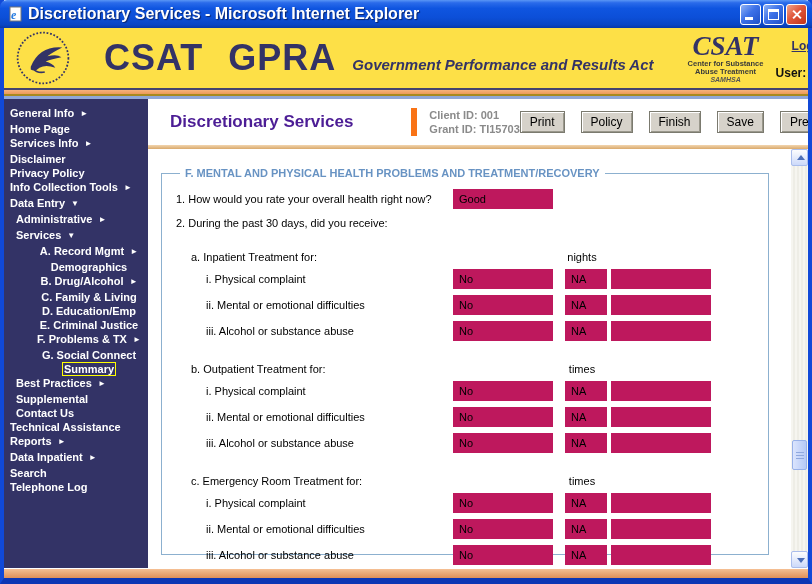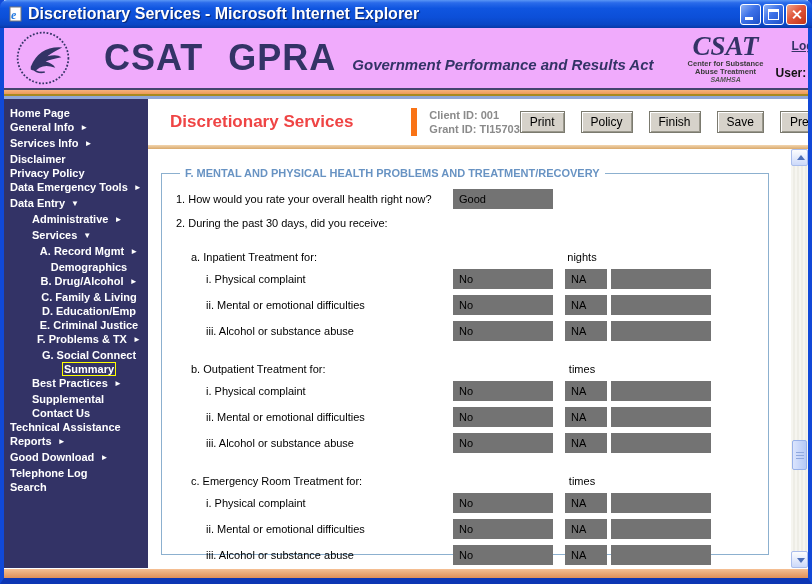--- a/index.html
+++ b/index.html
@@ -23,21 +23,21 @@
   .glyph-min { position:absolute; left:4px; bottom:4px; width:8px; height:3px; background:#fff; }
   .glyph-max { position:absolute; left:4px; top:4px; width:11px; height:11px;
     border:1px solid #fff; border-top:3px solid #fff; }
   .glyph-close { position:absolute; inset:0; }
   .glyph-close::before, .glyph-close::after { content:""; position:absolute; left:9px; top:4px;
     width:2px; height:11px; background:#fff; }
   .glyph-close::before { transform:rotate(45deg); }
   .glyph-close::after { transform:rotate(-45deg); }
 
   
-  .header { height:60px; background:#f0abfc; display:flex; align-items:center; flex:none; overflow:hidden; }
+  .header { height:60px; background:#fde047; display:flex; align-items:center; flex:none; overflow:hidden; }
   .hhs-logo { width:62px; height:56px; margin-left:8px; flex:none; }
   .brand { display:flex; align-items:baseline; margin-left:30px; white-space:nowrap; }
   .brand-main { font-size:36px; font-weight:bold; color:#333366; letter-spacing:1px; word-spacing:14px; }
   .brand-tagline { font-size:15px; font-weight:bold; font-style:italic; color:#333366; margin-left:16px; }
   .csat-logo { margin-left:22px; text-align:center; width:100px; flex:none; line-height:1.05; }
   .csat-word { font-family:"Liberation Serif", serif; font-style:italic; font-weight:bold;
     font-size:27px; color:#333366; line-height:1; }
   .csat-line { font-size:7.5px; color:#3a3a3a; font-weight:bold; }
   .csat-samhsa { font-size:7px; color:#555; font-style:italic; font-weight:bold; }
   .session { margin-left:auto; margin-right:10px; width:180px; flex:none; }
@@ -52,29 +52,29 @@
   .hd-b3 { height:2px; background:#a8891f; }
   .hd-b4 { height:3px; background:#91a7d7; }
 
   
   .main { height:469px; display:flex; flex:none; }
 
   
   .sidebar { width:144px; background:#333366; padding-top:7px; flex:none; overflow:hidden; }
   .nav-item { color:#fff; font-size:11px; font-weight:bold; line-height:14px;
     padding-left:6px; white-space:nowrap; cursor:pointer; }
-  .nav-item.lvl1 { padding-left:28px; }
+  .nav-item.lvl1 { padding-left:12px; }
   .nav-item.lvl2 { padding-left:26px;text-align:center; }
   .nav-arrow { font-size:8px; margin-left:3px; position:relative; top:-1px; }
   .focus-outline { outline:1px solid #ffff00; padding:0 1px; }
 
   
   .content { flex:1; background:#fff; position:relative; overflow:hidden; }
   .content-header { height:46px; display:flex; align-items:center; padding-left:22px; }
-  .page-title { font-size:17px; font-weight:bold; color:#ef4444; white-space:nowrap; }
+  .page-title { font-size:17px; font-weight:bold; color:#4c1d95; white-space:nowrap; }
   .ids { margin-left:58px; border-left:6px solid #f97316; padding-left:12px;
     font-size:11px; font-weight:bold; color:#8a8a8a; line-height:14px; white-space:nowrap; }
   .actions { margin-left:auto; margin-right:20px; display:flex; gap:16px; }
   .xp-button { font-family:"Liberation Sans", sans-serif; font-size:12px; color:#000;
     background:#d6d2ca; border:1px solid #7b7a6f; padding:3px 9px; cursor:pointer;
     box-shadow:inset 1px 1px 0 #ffffff, inset -1px -1px 0 #9a988c; }
   .tan-line { height:4px; background:linear-gradient(180deg,#f2d5ae,#d9a96c); }
 
   .form-area { height:419px; overflow:hidden; margin-right:17px; }
   fieldset.section { margin:18px 22px 0 13px; height:388px; border:1px solid #8cb0cf; padding:0 12px 0 14px; }
@@ -83,21 +83,21 @@
 
   .frow, .ghead { display:grid; grid-template-columns:273px 100px 50px 100px; column-gap:4px; align-items:center; }
   .frow { margin-top:6px; }
   .ghead { margin-top:22px; }
   .q1 { margin-top:10px; }
   .q2 { margin-top:8px; font-size:11px; color:#000; }
   .qlabel { font-size:11px; color:#000; white-space:nowrap; }
   .glabel { font-size:11px; color:#000; padding-left:15px; white-space:nowrap; }
   .gunit { grid-column:3; font-size:11px; color:#000; text-align:center; }
   .rlabel { font-size:11px; color:#000; padding-left:30px; white-space:nowrap; }
-  .field { height:20px; background:#737373; font-size:11px; color:#000; padding:4px 6px 0; overflow:hidden; }
+  .field { height:20px; background:#be185d; font-size:11px; color:#000; padding:4px 6px 0; overflow:hidden; }
   .f2 { grid-column:3;margin-left:8px; } .f3 { grid-column:4; }
 
   
   .scrollbar { position:absolute; top:50px; right:0; bottom:0; width:17px;
     background:repeating-linear-gradient(90deg,#f6f5f0 0 2px,#eeede6 2px 4px); }
   .sb-btn { position:absolute; left:0; width:17px; height:17px; border:1px solid #aabdec; border-radius:2px;
     background:linear-gradient(180deg,#fdfdfd,#ccd9fa); cursor:pointer; }
   .sb-up { top:0; } .sb-down { bottom:0; }
   .sb-arrow { position:absolute; left:4.5px; width:0; height:0; border-left:4px solid transparent;
     border-right:4px solid transparent; }
@@ -161,46 +161,46 @@
   <div class="header-divider">
     <div class="hd-b1"></div>
       <div class="hd-b2"></div>
       <div class="hd-b3"></div>
       <div class="hd-b4"></div>
   </div>
 
   <div class="main">
 
     <div class="sidebar">
+      <div class="nav-item lvl0"><span>General Info</span> <span class="nav-arrow">►</span></div>
       <div class="nav-item lvl0"><span>Home Page</span></div>
-      <div class="nav-item lvl0"><span>General Info</span> <span class="nav-arrow">►</span></div>
       <div class="nav-item lvl0"><span>Services Info</span> <span class="nav-arrow">►</span></div>
       <div class="nav-item lvl0"><span>Disclaimer</span></div>
       <div class="nav-item lvl0"><span>Privacy Policy</span></div>
-      <div class="nav-item lvl0"><span>Data Emergency Tools</span> <span class="nav-arrow">►</span></div>
+      <div class="nav-item lvl0"><span>Info Collection Tools</span> <span class="nav-arrow">►</span></div>
       <div class="nav-item lvl0"><span>Data Entry</span> <span class="nav-arrow">▼</span></div>
       <div class="nav-item lvl1"><span>Administrative</span> <span class="nav-arrow">►</span></div>
       <div class="nav-item lvl1"><span>Services</span> <span class="nav-arrow">▼</span></div>
       <div class="nav-item lvl2"><span>A. Record Mgmt</span> <span class="nav-arrow">►</span></div>
       <div class="nav-item lvl2"><span>Demographics</span></div>
       <div class="nav-item lvl2"><span>B. Drug/Alcohol</span> <span class="nav-arrow">►</span></div>
       <div class="nav-item lvl2"><span>C. Family &amp; Living</span></div>
       <div class="nav-item lvl2"><span>D. Education/Emp</span></div>
       <div class="nav-item lvl2"><span>E. Criminal Justice</span></div>
       <div class="nav-item lvl2"><span>F. Problems &amp; TX</span> <span class="nav-arrow">►</span></div>
       <div class="nav-item lvl2"><span>G. Social Connect</span></div>
       <div class="nav-item lvl2"><span class="focus-outline">Summary</span></div>
       <div class="nav-item lvl1"><span>Best Practices</span> <span class="nav-arrow">►</span></div>
       <div class="nav-item lvl1"><span>Supplemental</span></div>
       <div class="nav-item lvl1"><span>Contact Us</span></div>
       <div class="nav-item lvl0"><span>Technical Assistance</span></div>
       <div class="nav-item lvl0"><span>Reports</span> <span class="nav-arrow">►</span></div>
-      <div class="nav-item lvl0"><span>Good Download</span> <span class="nav-arrow">►</span></div>
+      <div class="nav-item lvl0"><span>Data Inpatient</span> <span class="nav-arrow">►</span></div>
+      <div class="nav-item lvl0"><span>Search</span></div>
       <div class="nav-item lvl0"><span>Telephone Log</span></div>
-      <div class="nav-item lvl0"><span>Search</span></div>
     </div>
 
     <div class="content">
       <div class="content-header">
         <div class="page-title">Discretionary Services</div>
         <div class="ids">
           <div>Client ID: 001</div>
           <div>Grant ID: TI15703</div>
         </div>
         <div class="actions">

